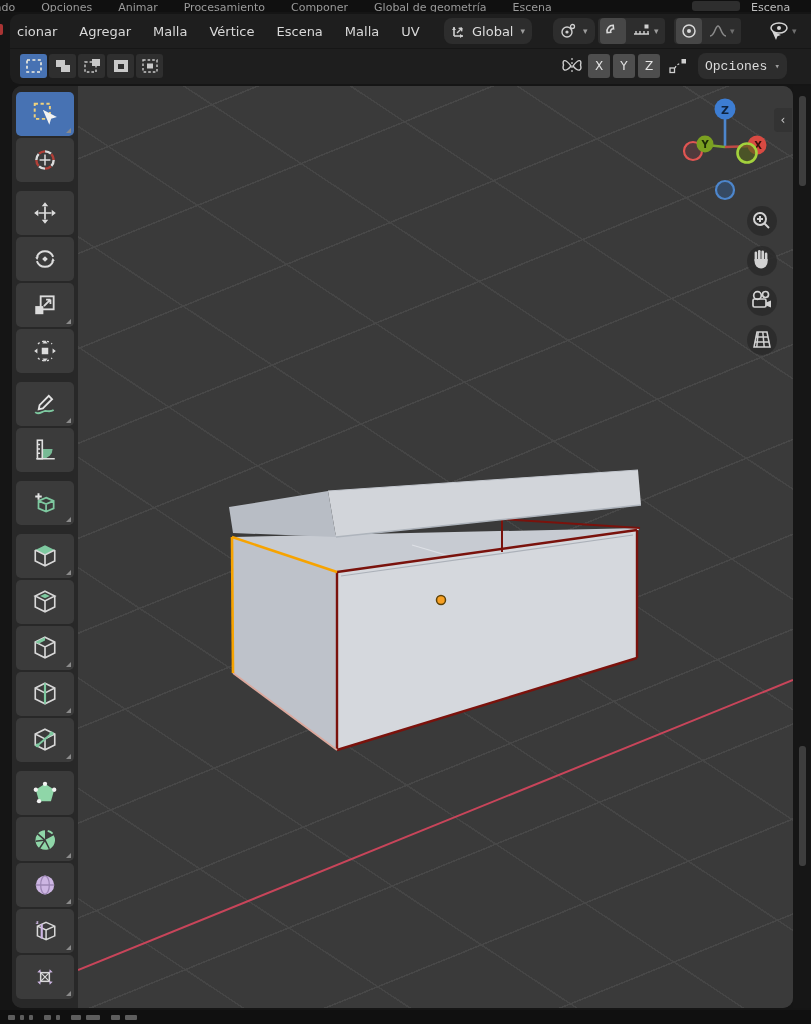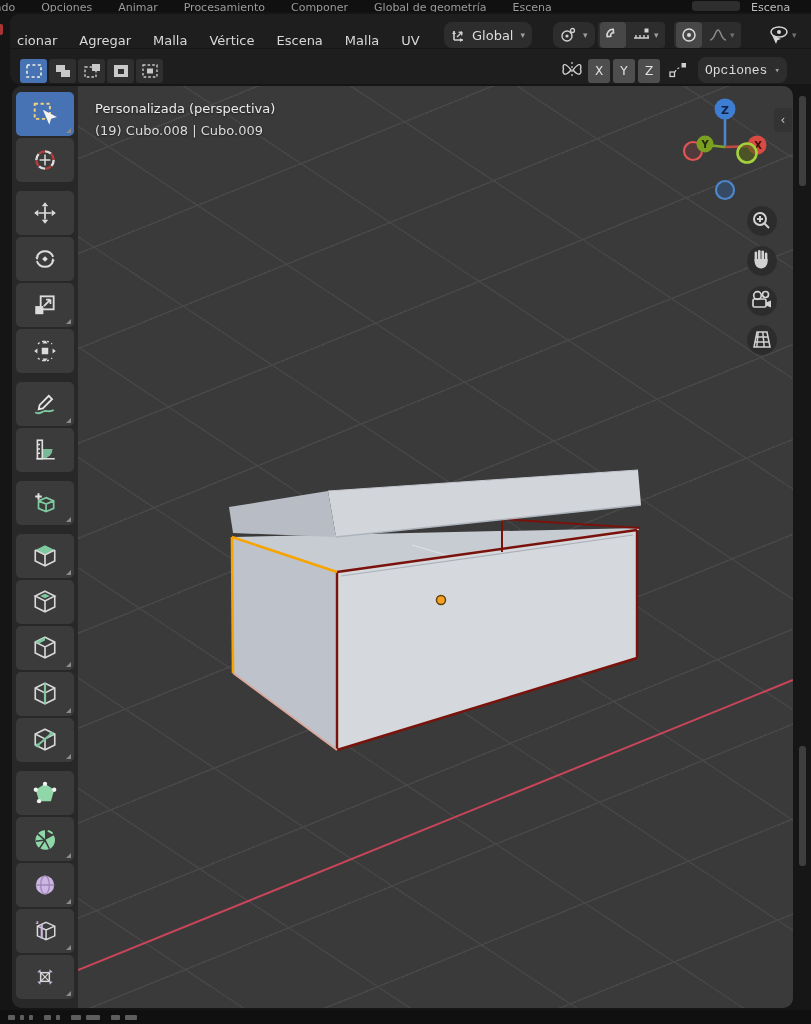--- a/index.html
+++ b/index.html
@@ -5,21 +5,21 @@
   html,body{margin:0;padding:0;background:#111;}
   #app{position:relative;width:811px;height:1024px;background:#151515;overflow:hidden;
        font-family:"DejaVu Sans","Liberation Sans",sans-serif;-webkit-font-smoothing:antialiased;}
   
   #workspace{position:absolute;left:0;top:0;width:811px;height:12px;background:#101010;overflow:hidden;}
   #workspace .tabs{position:absolute;left:-26px;top:1px;display:flex;gap:26px;color:#9a9a9a;font-size:11px;white-space:nowrap;}
   #workspace .scene{position:absolute;left:692px;top:1px;display:flex;gap:11px;color:#bdbdbd;font-size:11px;}
   #workspace .scene .pill{width:34px;height:10px;background:#2e2e2e;border-radius:3px;}
   
   #header{position:absolute;left:10px;top:14px;width:801px;height:70px;background:#1e1e1e;border-radius:9px 0 0 9px;}
-  .hrow{position:absolute;left:0;width:100%;height:34px;display:flex;align-items:flex-end;}
+  .hrow{position:absolute;left:0;width:100%;height:34px;display:flex;align-items:center;}
   #row1{top:0;border-bottom:1px solid #161616;}
   #row2{top:35px;}
   .menu{color:#d8d8d8;font-size:13px;padding:0 11px;cursor:default;}
   .menu:first-child{padding-left:7px;}
   .pill{display:flex;align-items:center;gap:5px;background:#2d2d2d;border-radius:8px;height:26px;padding:0 7px;color:#dcdcdc;font-size:13px;}
   .iconbtn{display:flex;align-items:center;justify-content:center;background:transparent;border-radius:4px;height:26px;padding:0 4px;}
   .iconbtn.active{background:#474747;}
   .chev{color:#9d9d9d;font-size:9px;margin-left:2px;}
   .grp{display:flex;align-items:center;background:#2d2d2d;border-radius:4px;height:26px;padding:0 2px;gap:2px;}
   
@@ -437,24 +437,20 @@
         <svg width="26" height="26" viewBox="0 0 24 24">
             <rect x="8" y="8" width="8" height="8" fill="none" stroke="#d8d8d8" stroke-width="1.4"></rect>
             <path d="M8 8 L16 16 M16 8 L8 16" stroke="#d8d8d8" stroke-width="1.1"></path>
             <path d="M12 6.5 l-2 -2.6 h4 Z M12 17.5 l-2 2.6 h4 Z M6.5 12 l-2.6 -2 v4 Z M17.5 12 l2.6 -2 v4 Z" fill="#cdb6e3" transform="rotate(45 12 12)"></path>
           </svg>
         <span class="tri"></span>
       </div>
       <div class="more">⌄</div>
     </div>
 
-    <div id="vptext">
-      <div class="l1">Personalizada (perspectiva)</div>
-      <div class="l2">(19) Cubo.008 | Cubo.009</div>
-    </div>
 
     <div id="sbtoggle">
       <span>‹</span>
     </div>
   </div>
 
   <div id="rightstrip">
     <div class="thumb" style="top:10px;height:90px;"></div>
     <div class="thumb" style="top:660px;height:120px;"></div>
   </div>

